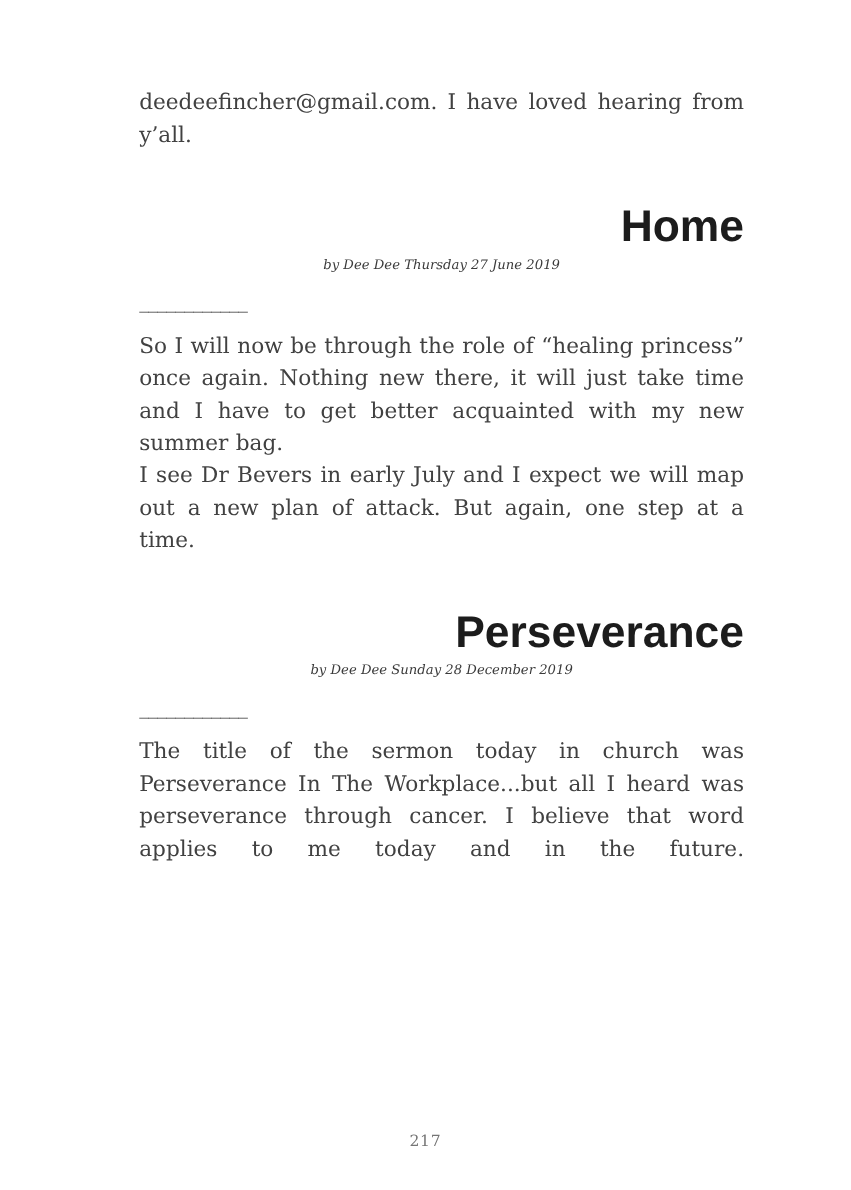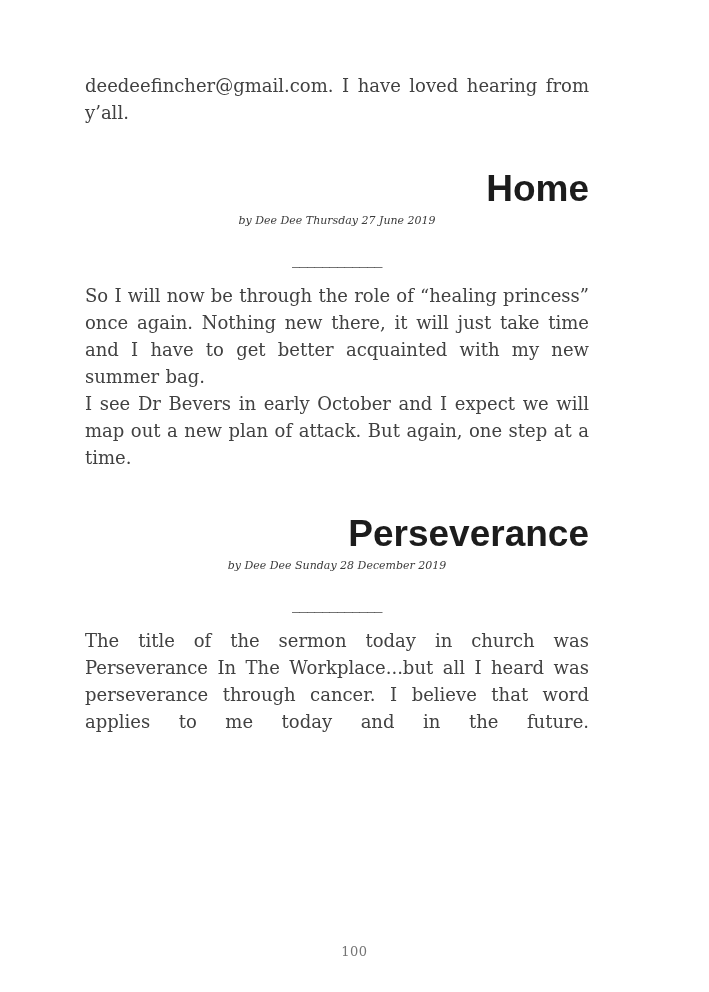--- a/index.html
+++ b/index.html
@@ -11,21 +11,21 @@
     position: relative;
     width: 709px;
     height: 992px;
     background: #ffffff;
     overflow: hidden;
     font-family: "DejaVu Serif", serif;
     color: #414141;
   }
   .content {
     position: absolute;
-    left: 85px;
+    left: 116px;
     top: 72px;
     width: 504px;
   }
   .body-para {
     margin: 0;
     font-size: 18px;
     line-height: 27px;
     text-align: justify;
     color: #414141;
     word-spacing: 0.5px;
@@ -45,22 +45,22 @@
   }
   .byline {
     margin: 1px 0 0 0;
     font-style: italic;
     font-size: 11px;
     line-height: 22px;
     text-align: center;
     color: #3a3a3a;
   }
   .divider {
-    margin: 16px 0 12px 0;
-    text-align: center;
+    margin: 9px 0 12px 0;
+    text-align: left;
     font-size: 16px;
     line-height: 22px;
     letter-spacing: -0.5px;
     color: #2e2e2e;
     user-select: none;
   }
   .page-number {
     position: absolute;
     left: 0;
     bottom: 33px;
@@ -77,26 +77,26 @@
 <div class="page">
   <div class="content">
 
     <p class="body-para">deedeefincher@gmail.com. I have loved hearing from y’all.</p>
 
     <section>
       <h1 class="section-title">Home</h1>
       <p class="byline">by Dee Dee Thursday 27 June 2019</p>
       <div class="divider">____________</div>
       <p class="body-para">So I will now be through the role of “healing princess” once again. Nothing new there, it will just take time and I have to get better acquainted with my new summer bag.</p>
-      <p class="body-para">I see Dr Bevers in early October and I expect we will map out a new plan of attack. But again, one step at a time.</p>
+      <p class="body-para">I see Dr Bevers in early July and I expect we will map out a new plan of attack. But again, one step at a time.</p>
     </section>
 
     <section>
       <h1 class="section-title">Perseverance</h1>
       <p class="byline">by Dee Dee Sunday 28 December 2019</p>
       <div class="divider">____________</div>
       <p class="body-para continues">The title of the sermon today in church was Perseverance In The Workplace...but all I heard was perseverance through cancer. I believe that word applies to me today and in the future.</p>
     </section>
 
   </div>
 
-  <div class="page-number">100</div>
+  <div class="page-number">217</div>
 </div>
 
 </body></html>

